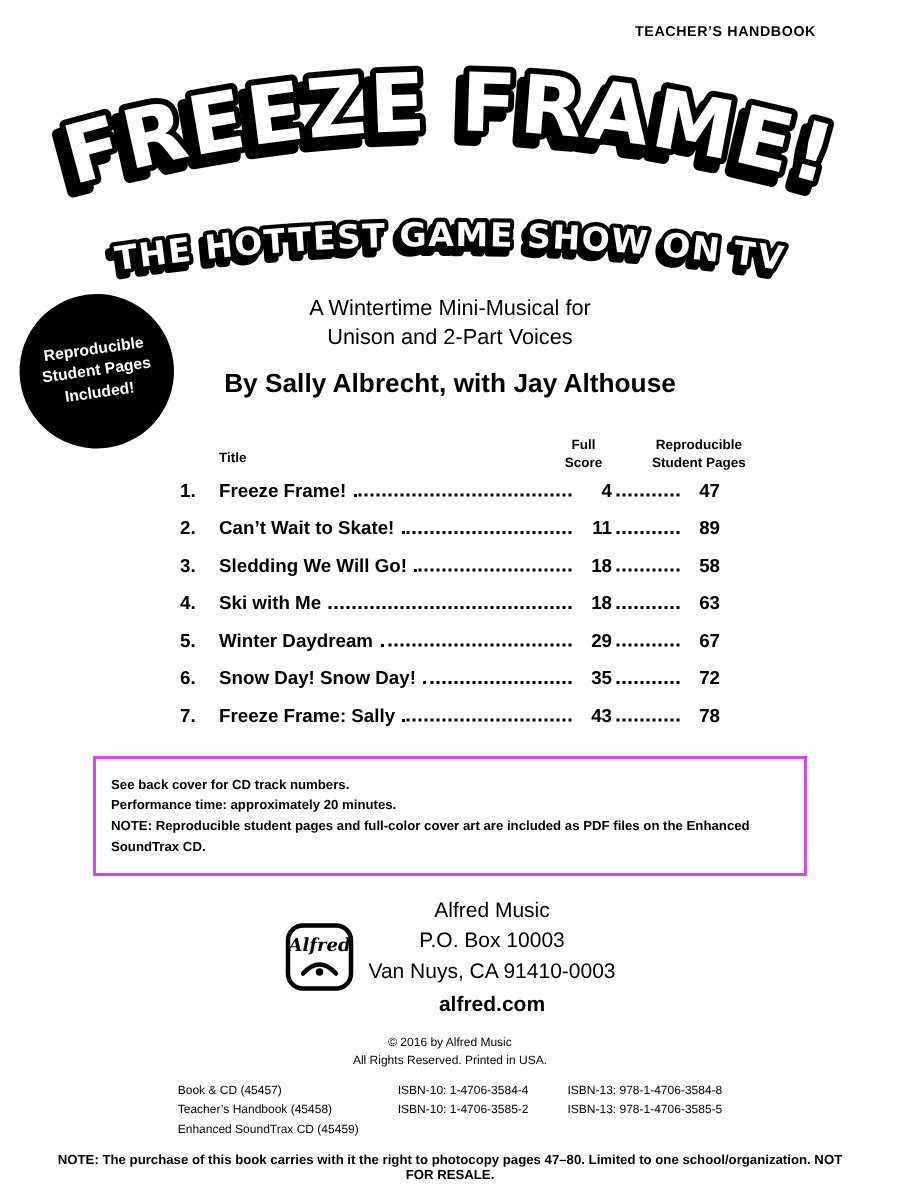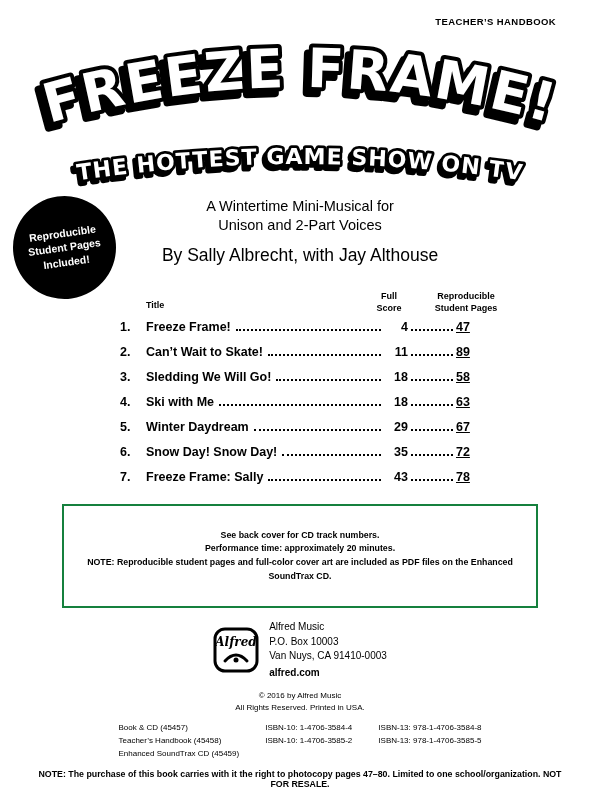--- a/index.html
+++ b/index.html
@@ -2,36 +2,36 @@
 <html><head>
 <meta charset="utf-8">
 <style>
   html, body { margin: 0; padding: 0; background: #ffffff; }
   .page {
     position: relative; width: 600px; height: 800px; background: #fff;
     font-family: "Liberation Sans", "DejaVu Sans", sans-serif; color: #000;
     overflow: hidden;
   }
   
-  .handbook { text-align: right; padding: 16px 44px 0 0; font-size: 9.5px; font-weight: bold; letter-spacing: .4px; }
+  .handbook { text-align: right; padding: 16px 56px 0 0; font-size: 9.5px; font-weight: bold; letter-spacing: .4px; }
 
   
   svg.title-svg { display: block; width: 600px; height: 116px; margin-top: 2px; }
   svg.tag-svg   { display: block; width: 600px; height: 56px; margin-top: -8px; }
   .t-shadow { font-family: "DejaVu Sans", sans-serif; font-weight: bold; font-size: 54px; letter-spacing: 2px;
               fill: #000; stroke: #000; stroke-width: 8px; paint-order: stroke; stroke-linejoin: round; }
   .t-main   { font-family: "DejaVu Sans", sans-serif; font-weight: bold; font-size: 54px; letter-spacing: 2px;
               fill: #fff; stroke: #000; stroke-width: 8px; paint-order: stroke; stroke-linejoin: round; }
   .g-shadow { font-family: "DejaVu Sans", sans-serif; font-weight: bold; font-size: 22px; letter-spacing: 1px;
               fill: #000; stroke: #000; stroke-width: 5.5px; paint-order: stroke; stroke-linejoin: round; }
   .g-main   { font-family: "DejaVu Sans", sans-serif; font-weight: bold; font-size: 22px; letter-spacing: 1px;
               fill: #fff; stroke: #000; stroke-width: 5.5px; paint-order: stroke; stroke-linejoin: round; }
 
   .intro { margin-top: 4px; text-align: center; font-size: 14.5px; font-weight: normal; line-height: 1.3; }
-  .byline { margin-top: 10px; text-align: center; font-size: 17.5px; font-weight: normal; }
+  .byline { margin-top: 10px; text-align: center; font-size: 17.5px; font-weight: bold; }
   .orch { margin-top: 12px; text-align: center; font-size: 14px; font-weight: bold; }
 
   
   .badge {
     position: absolute; left: 13px; top: 196px; width: 103px; height: 103px;
     background: #000; border-radius: 50%; color: #fff;
     display: flex; align-items: center; justify-content: center; text-align: center;
     font-size: 10.5px; font-weight: bold; line-height: 1.35; white-space: pre-line;
     transform: rotate(-8deg);
   }
@@ -41,31 +41,31 @@
   .toc-header { position: relative; height: 34px; font-size: 9px; font-weight: bold; }
   .h-title { position: absolute; left: 26px; top: 14px; }
   .h-score { position: absolute; left: 234px; top: 4px; width: 70px; text-align: center; white-space: pre-line; line-height: 1.35; }
   .h-pages { position: absolute; left: 286px; top: 4px; width: 120px; text-align: center; white-space: pre-line; line-height: 1.35; }
   .toc-row { display: flex; font-size: 12.5px; font-weight: bold; margin-bottom: 11px; }
   .r-num   { flex: none; width: 26px; }
   .r-title { flex: none; padding-right: 2px; }
   .dots       { flex: 1; border-bottom: 2px dotted #000; align-self: flex-end; margin: 0 3px 3px 3px; }
   .dots-fixed { flex: none; width: 42px; border-bottom: 2px dotted #000; align-self: flex-end; margin: 0 3px 3px 3px; }
   .r-score { flex: none; width: 24px; text-align: right; }
-  .r-pages { flex: none; width: 24px; text-align: left; text-decoration: underline; }
+  .r-pages { flex: none; width: 24px; text-align: right; }
 
   
   .note-box {
-    width: 452px; margin: 20px auto 0; border: 2px solid #15803d;
-    padding: 23px 10px; text-align: center; font-size: 8.8px; font-weight: bold; line-height: 1.55;
+    width: 452px; margin: 20px auto 0; border: 2px solid #d946ef;
+    padding: 11px 10px; text-align: left; font-size: 8.8px; font-weight: bold; line-height: 1.55;
   }
 
   
   .publisher { display: flex; justify-content: center; align-items: center; gap: 10px; margin-top: 12px; }
-  .pub-text { font-size: 10px; line-height: 1.45; text-align: left; }
+  .pub-text { font-size: 14px; line-height: 1.45; text-align: center; }
   .pub-web { font-weight: bold; margin-top: 2px; }
   .copyright { text-align: center; font-size: 8px; line-height: 1.5; margin-top: 10px; }
 
   .editions { display: flex; justify-content: center; gap: 26px; margin-top: 8px; font-size: 8px; line-height: 1.6; }
   .editions div { text-align: left; }
 
   .photocopy { text-align: center; font-size: 8.8px; font-weight: bold; margin-top: 8px; padding: 0 30px; }
 
   .cares { text-align: center; margin-top: 8px; font-size: 8px; color: #8c8c8c; }
   .cares .recycle { font-size: 11px; margin-right: 4px; vertical-align: -1px; color: #8c8c8c; }

